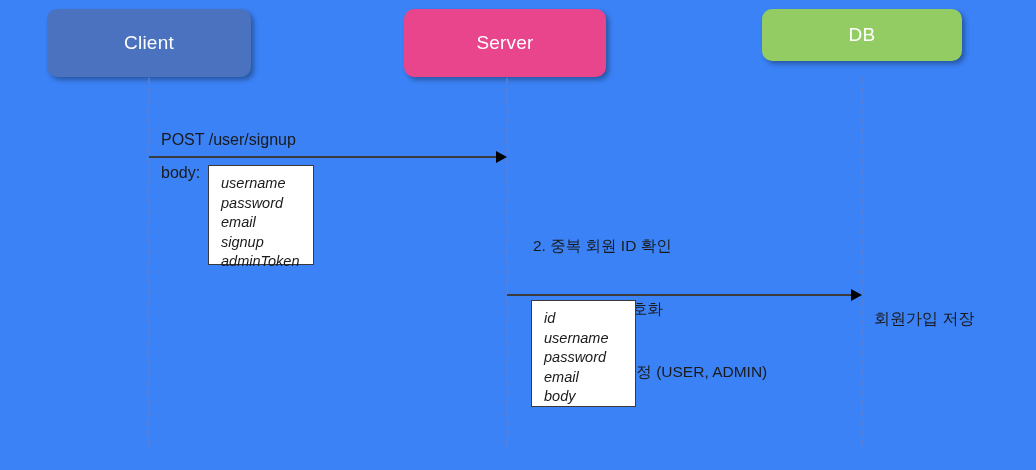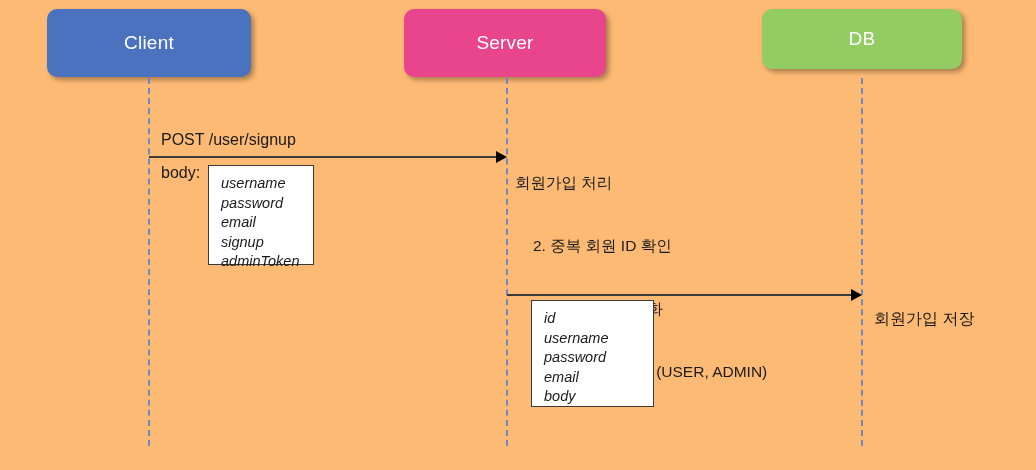--- a/index.html
+++ b/index.html
@@ -7,21 +7,21 @@
     padding: 0;
     background: #ffffff;
   }
   body {
     font-family: "Liberation Sans", sans-serif;
   }
   #canvas {
     position: relative;
     width: 1036px;
     height: 470px;
-    background: #fdba74;
+    background: #3b82f6;
     overflow: hidden;
   }
 
   
   .participant {
     position: absolute;
     border-radius: 10px;
     box-sizing: border-box;
     display: flex;
     align-items: center;
@@ -31,21 +31,21 @@
     letter-spacing: 0.2px;
     box-shadow: 3px 3px 5px rgba(0,0,0,0.33);
   }
   .participant.client {
     left: 47px; top: 9px; width: 204px; height: 68px;
   }
   .participant.server {
     left: 404px; top: 9px; width: 202px; height: 68px;
   }
   .participant.db {
-    left: 762px; top: 9px; width: 200px; height: 60px;
+    left: 762px; top: 9px; width: 200px; height: 52px;
   }
 
   
   .lifeline {
     position: absolute;
     width: 0;
     border-left: 2px dashed #5b7fd4;
     opacity: 0.85;
   }
 
@@ -134,34 +134,33 @@
   <div class="label" style="left:161px; top:165px;">body:</div>
 
   <div class="fieldbox" style="left:208px; top:165px; width:106px; height:100px;">
     <div class="field">username</div>
     <div class="field">password</div>
     <div class="field">email</div>
     <div class="field">signup</div>
     <div class="field">adminToken</div>
   </div>
 
-  <div class="note-title" style="left:515px; top:172px;">회원가입 처리</div>
 
   <div class="note-steps" style="left:515px; top:193px;">
     <div>2. 중복 회원 ID 확인</div>
     <div>2. 패스워드 암호화</div>
     <div>3. 회원 역할 설정 (USER, ADMIN)</div>
   </div>
 
   <div class="msg-line" style="left:507px; top:294px; width:344px;"></div>
   <div class="msg-head" style="left:851px; top:289px;"></div>
 
   <div class="label" style="left:874px; top:311px;">회원가입 저장</div>
 
-  <div class="fieldbox" style="left:531px; top:300px; width:123px; height:107px;">
+  <div class="fieldbox" style="left:531px; top:300px; width:105px; height:107px;">
     <div class="field">id</div>
     <div class="field">username</div>
     <div class="field">password</div>
     <div class="field">email</div>
     <div class="field">body</div>
   </div>
 
 </div>
 
 </body></html>

